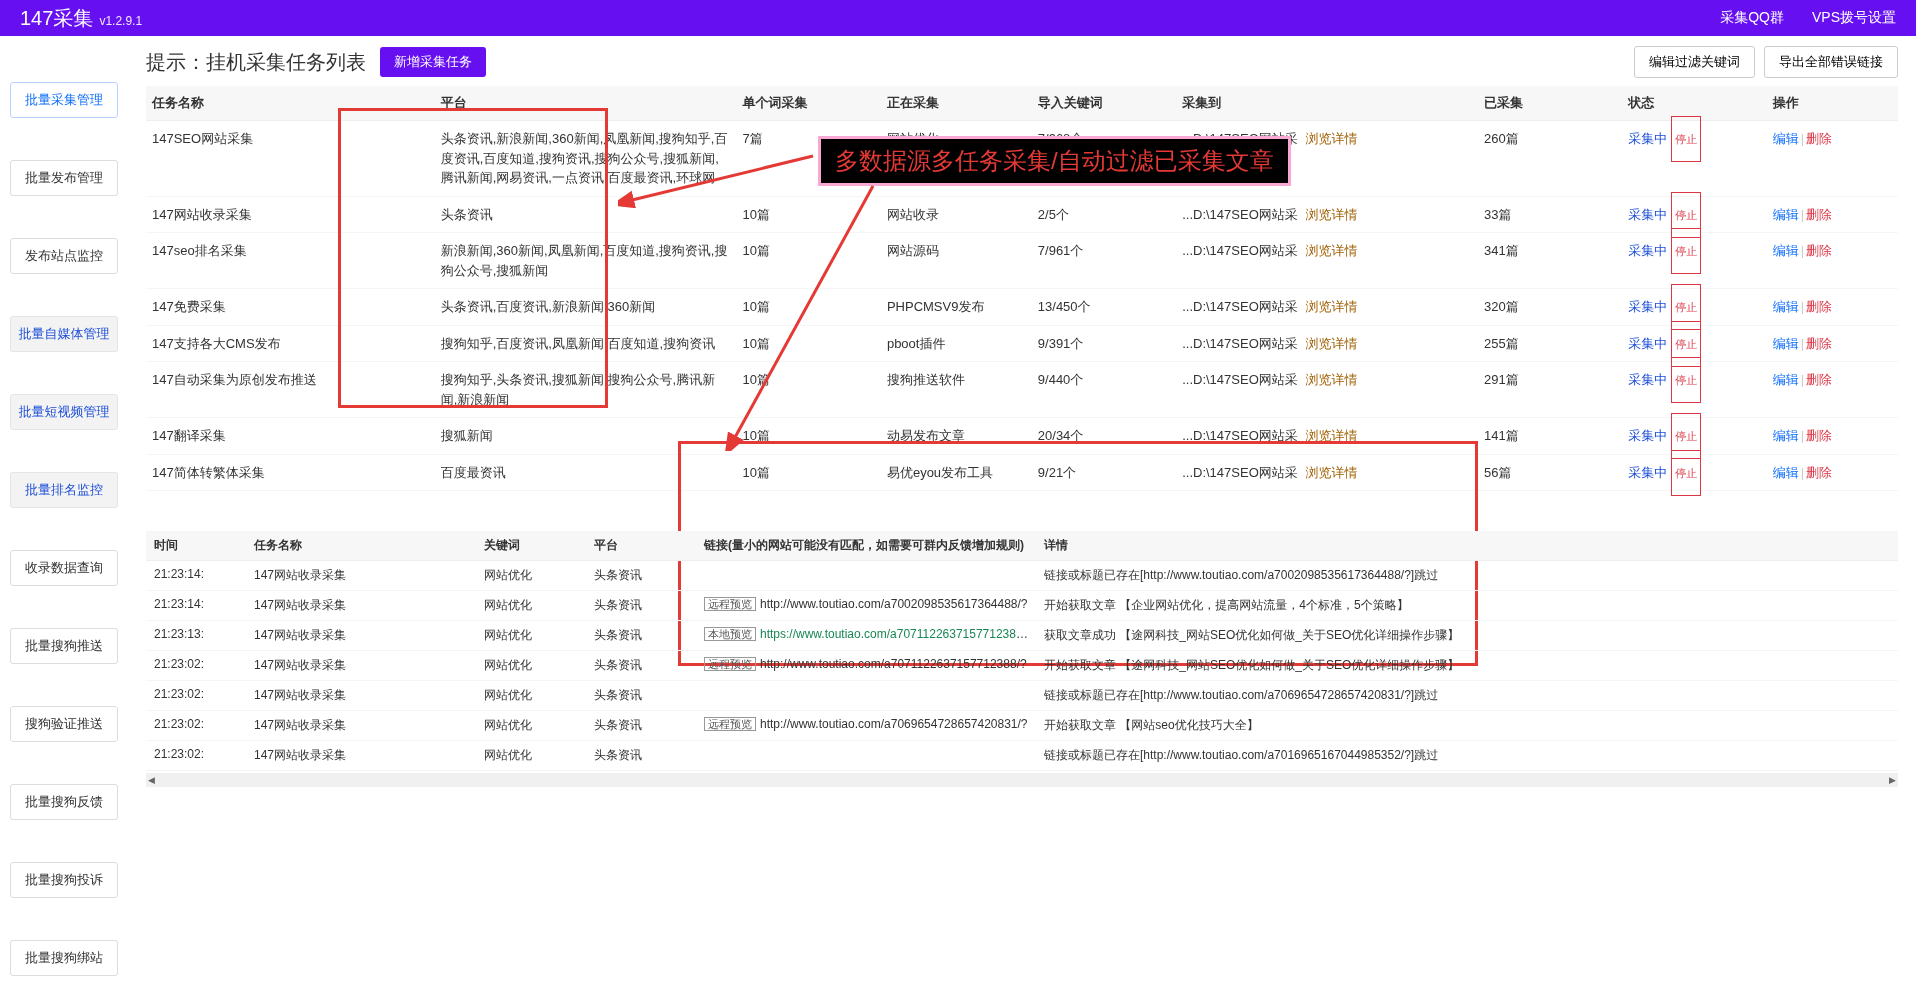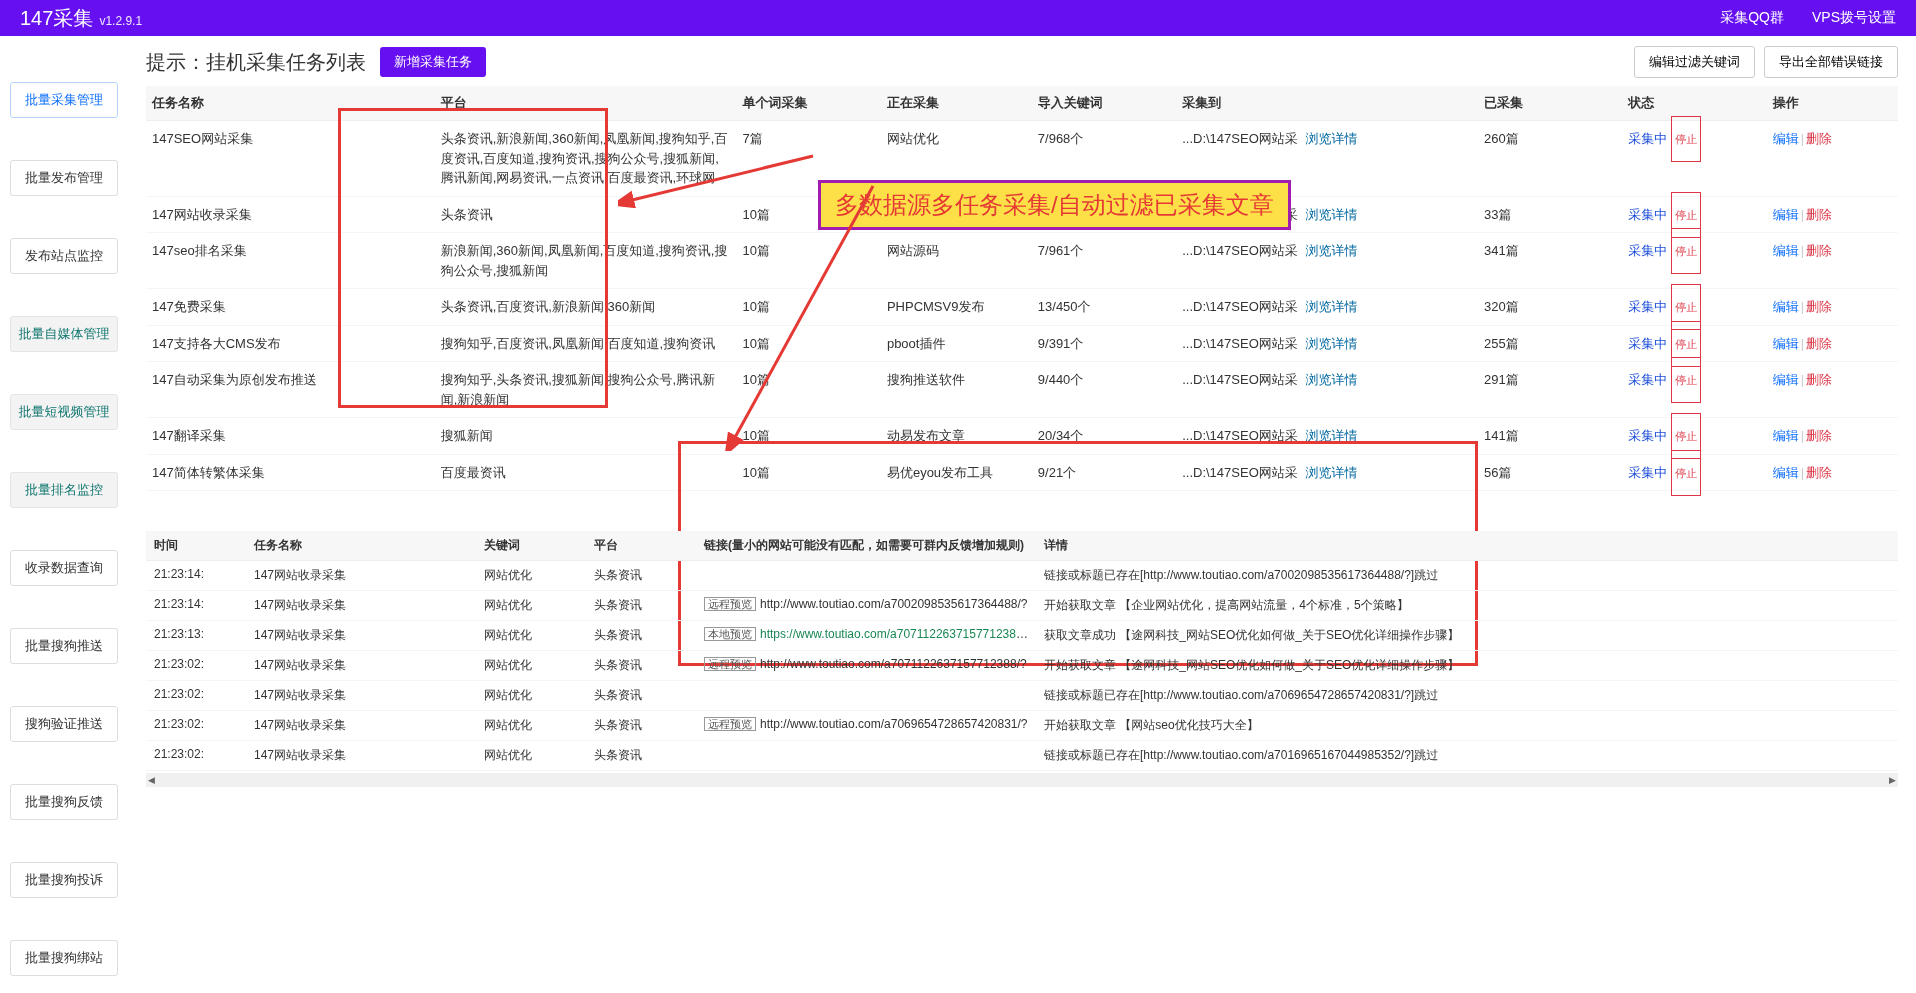--- a/index.html
+++ b/index.html
@@ -35,21 +35,21 @@
     background: #fff;
     color: #333;
     font-size: 13px;
     padding: 8px 4px;
     text-align: center;
     border-radius: 3px;
     cursor: pointer;
     margin-top: 32px;
   }
   .side-btn.active { color: #0d6efd; border-color: #b6d4fe; }
-  .side-btn.disabled { color: #0f766e; background: #f3f3f3; border-color: #e5e5e5; }
+  .side-btn.disabled { color: #1d4ed8; background: #f3f3f3; border-color: #e5e5e5; }
 
   .main {
     flex: 1;
     padding: 10px 18px;
     overflow: hidden;
     display: flex;
     flex-direction: column;
     position: relative;
   }
 
@@ -77,43 +77,42 @@
     font-size: 13px;
     border-radius: 3px;
     cursor: pointer;
   }
   .title-row .right { display: flex; gap: 9px; }
 
   table { width: 100%; border-collapse: collapse; font-size: 13px; table-layout: fixed; }
   th { text-align: left; font-weight: 600; padding: 8px 6px; background: #f7f7f7; border-bottom: 1px solid #eee; }
   td { padding: 8px 6px; vertical-align: top; border-bottom: 1px solid #f5f5f5; }
   .task-table td { line-height: 1.5; }
-  .link-green { color: #0369a1; cursor: pointer; margin-left: 4px; }
+  .link-green { color: #a16207; cursor: pointer; margin-left: 4px; }
   .status-green { color: #1d4ed8; }
   .status-red { color: #dc3545; border: 1px solid #dc3545; padding: 16px 3px; font-size: 11px; margin-left: 4px; cursor: pointer; }
   .act-blue { color: #0d6efd; cursor: pointer; }
   .act-red { color: #dc3545; cursor: pointer; }
   .sep { color: #ccc; margin: 0 2px; }
   .ellipsis { white-space: nowrap; overflow: hidden; text-overflow: ellipsis; }
 
   .annot-box1 {
     position: absolute;
     border: 3px solid #e53935;
     pointer-events: none;
   }
   .annot-text {
     position: absolute;
     color: #e53935;
     font-size: 24px;
     font-weight: 500;
-    border: 3px solid #a21caf;
+    border: 3px solid #f9a8d4;
     padding: 6px 14px;
-    background: #fde047;
+    background: #000000;
     pointer-events: none;
-    margin-top: 44px;
   }
   .arrow { position: absolute; pointer-events: none; }
 
   .log-section { margin-top: 40px; position: relative; }
   .log-table td, .log-table th { padding: 6px 8px; font-size: 12px; }
   .tag-outline { border: 1px solid #999; color: #555; font-size: 11px; padding: 0 3px; margin-right: 4px; }
   .tag-green { color: #198754; }
 
   .hscroll {
     height: 14px;

